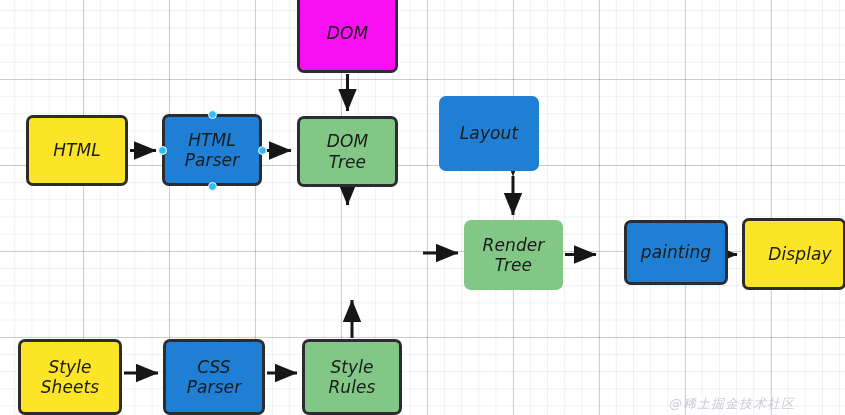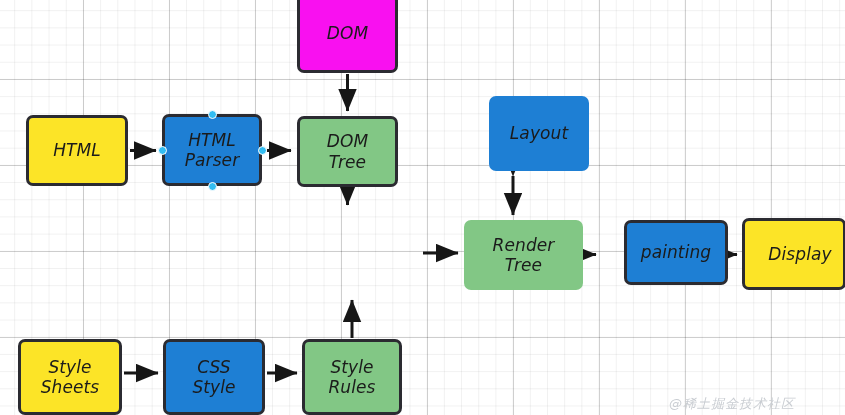--- a/index.html
+++ b/index.html
@@ -116,35 +116,35 @@
   <div class="node bordered" style="left:297px; top:-6px; width:101px; height:79px; background:#F910F0;">DOM</div>
 
   <div class="node bordered" style="left:26px; top:115px; width:102px; height:71px; background:#FCE427;">HTML</div>
 
   <div class="node bordered" style="left:162px; top:114px; width:100px; height:72px; background:#1E7FD4;">HTML
 Parser</div>
 
   <div class="node bordered" style="left:297px; top:116px; width:101px; height:71px; background:#82C785;">DOM
 Tree</div>
 
-  <div class="node borderless" style="left:489px; top:96px; width:100px; height:75px; background:#1E7FD4;">Layout</div>
+  <div class="node borderless" style="left:439px; top:96px; width:100px; height:75px; background:#1E7FD4;">Layout</div>
 
 
-  <div class="node borderless" style="left:464px; top:220px; width:119px; height:70px; background:#82C785;">Render
+  <div class="node borderless" style="left:464px; top:220px; width:99px; height:70px; background:#82C785;">Render
 Tree</div>
 
   <div class="node bordered" style="left:624px; top:220px; width:104px; height:65px; background:#1E7FD4;">painting</div>
 
   <div class="node bordered" style="left:742px; top:218px; width:104px; height:72px; background:#FCE427;padding-left:12px;">Display</div>
 
   <div class="node bordered" style="left:18px; top:339px; width:104px; height:76px; background:#FCE427;">Style
 Sheets</div>
 
   <div class="node bordered" style="left:163px; top:339px; width:102px; height:76px; background:#1E7FD4;">CSS
-Style</div>
+Parser</div>
 
   <div class="node bordered" style="left:302px; top:339px; width:100px; height:76px; background:#82C785;">Style
 Rules</div>
 
   <div class="handle" style="left:212px; top:114px;"></div>
   <div class="handle" style="left:262px; top:150px;"></div>
   <div class="handle" style="left:212px; top:186px;"></div>
   <div class="handle" style="left:162px; top:150px;"></div>
 
   <div id="watermark" style="left:669px; top:379px;">@稀土掘金技术社区</div>

